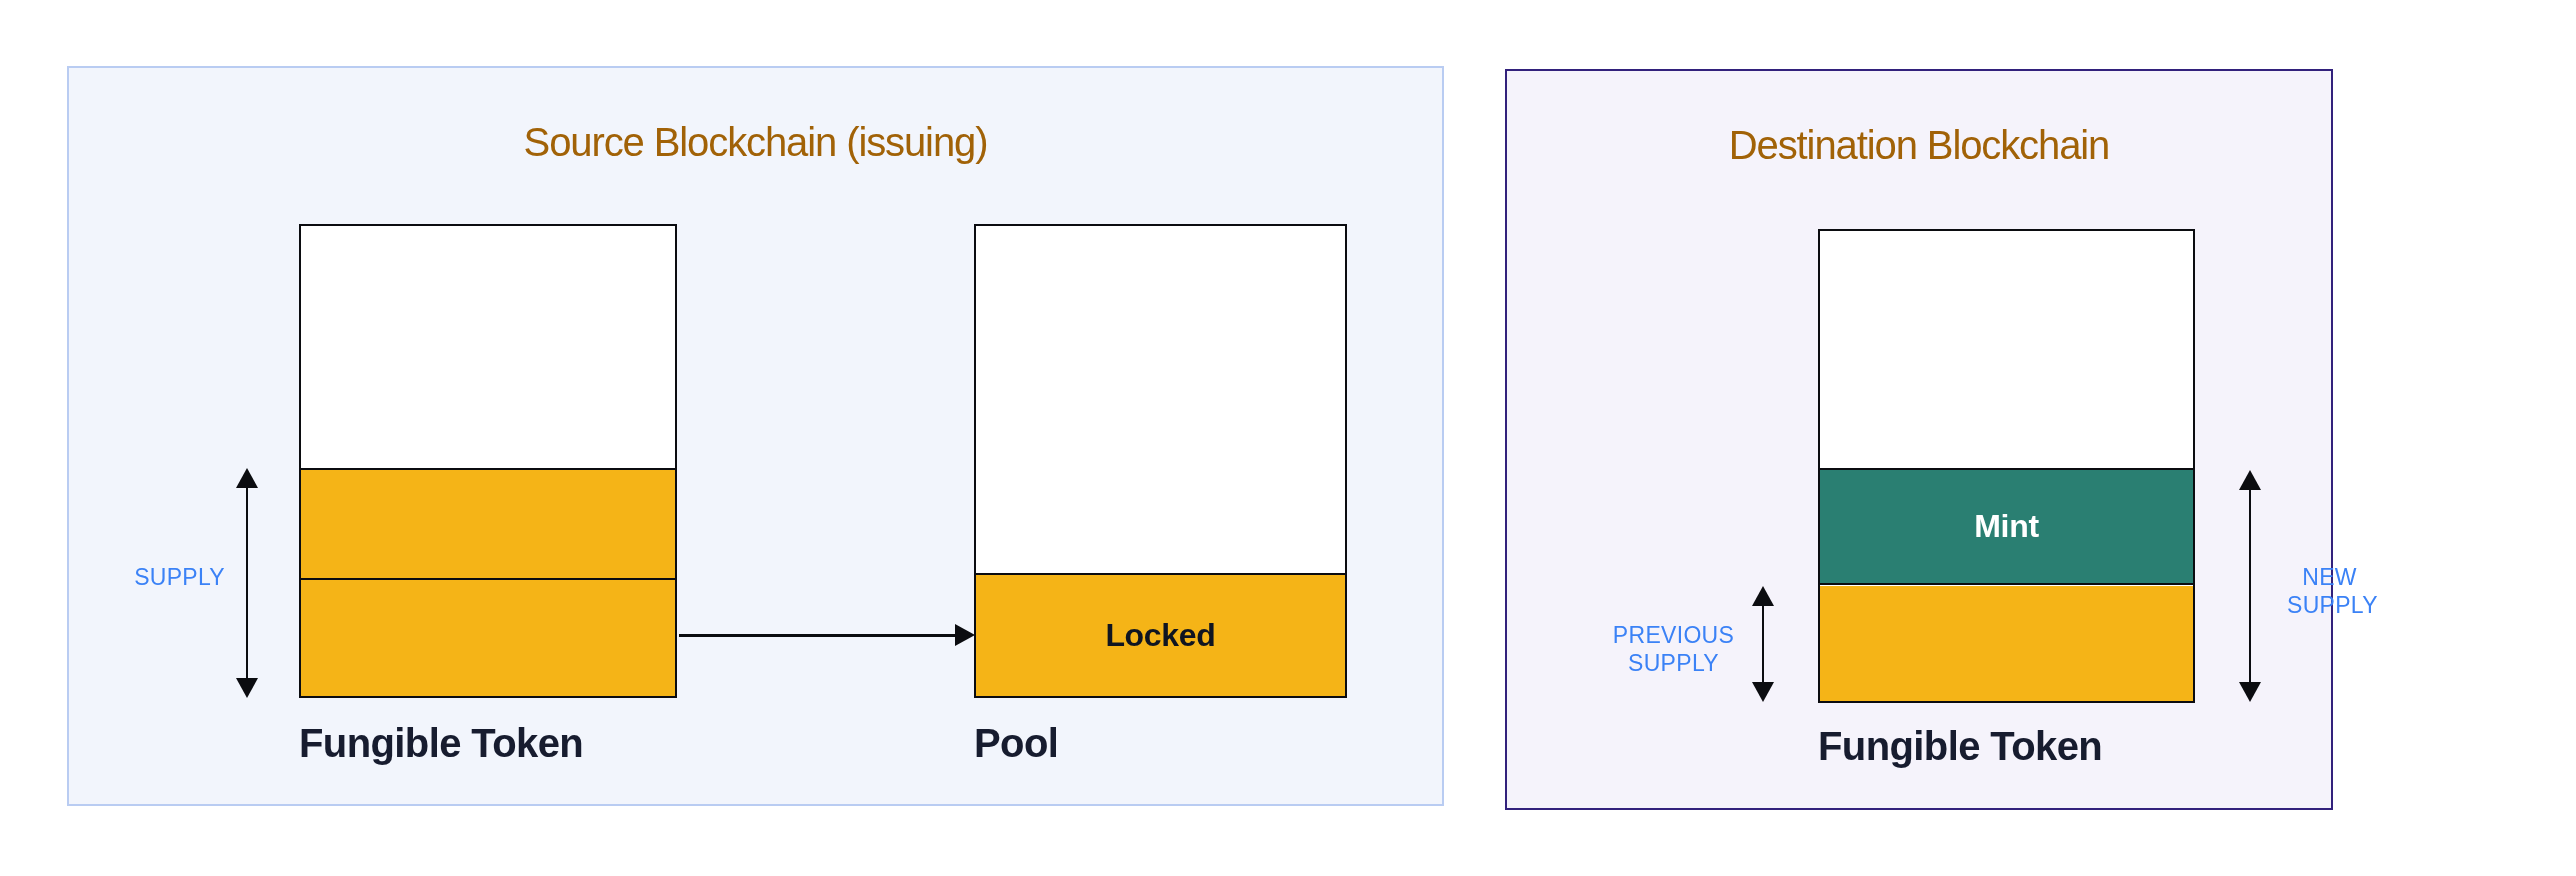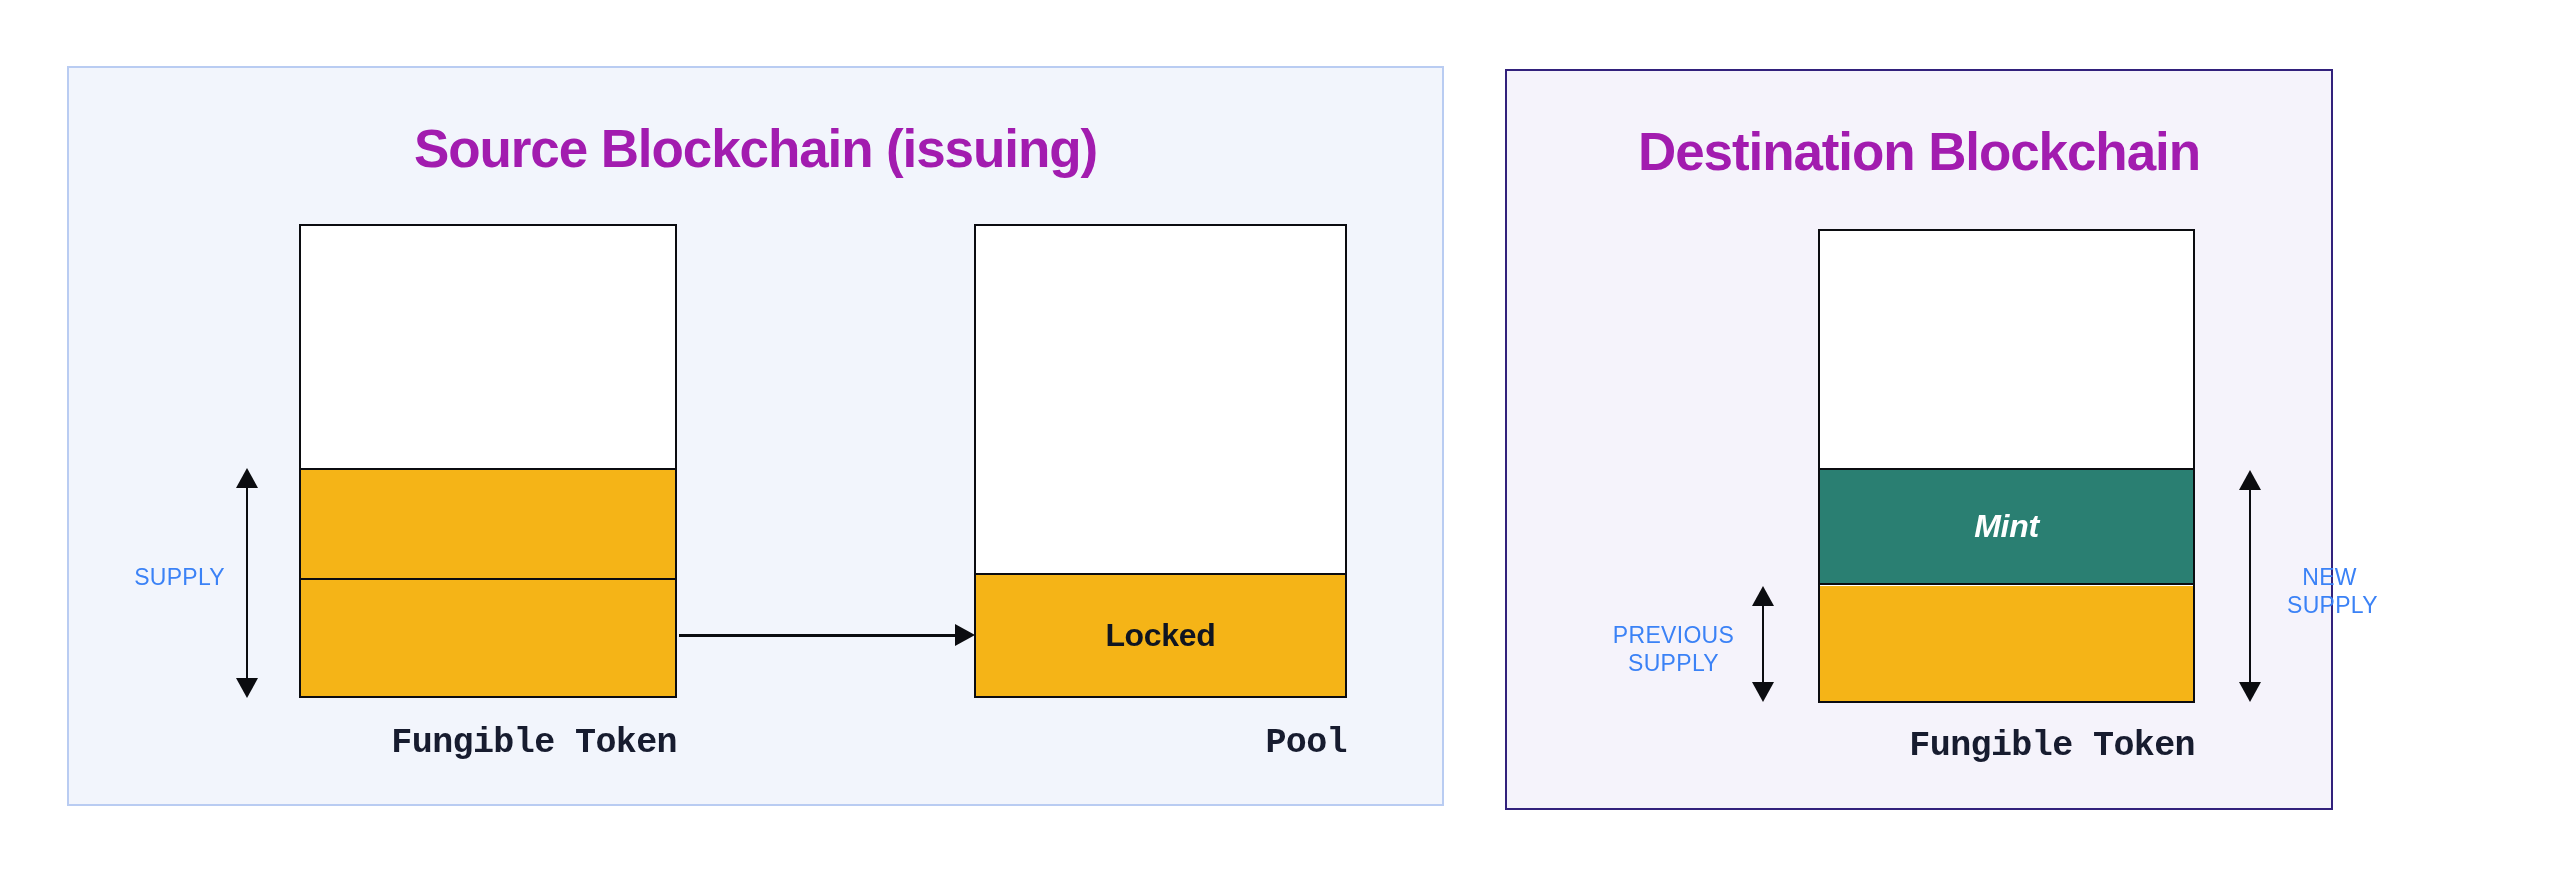--- a/index.html
+++ b/index.html
@@ -19,31 +19,31 @@
   body{font-family:"Liberation Sans","DejaVu Sans",sans-serif;}
   #canvas{position:relative;width:2576px;height:877px;background:var(--page-bg);overflow:hidden;}
 
   .panel{position:absolute;border:2.8px solid;}
   .panel.source{left:67px;top:66px;width:1377px;height:740px;
     background:var(--source-panel-bg);border-color:var(--source-panel-border);}
   .panel.dest{left:1505px;top:69px;width:828px;height:741px;
     background:var(--dest-panel-bg);border-color:var(--dest-panel-border);}
 
   .panel-title{position:absolute;left:0;right:0;top:53px;text-align:center;
-    font-size:53px;font-weight:700;letter-spacing:-1.1px;color:#a21caf;line-height:1.05;}
+    font-size:40px;font-weight:400;letter-spacing:-1.1px;color:#a16207;line-height:1.05;}
 
   .token-box{position:absolute;background:#ffffff;border:2.2px solid var(--line-black);}
   .box-section{position:absolute;left:0;right:0;}
   .sec-yellow{background:var(--token-yellow);border-top:2.2px solid var(--line-black);}
   .sec-teal{background:var(--mint-teal);border-top:2.2px solid var(--line-black);
     border-bottom:2.2px solid var(--line-black);}
   .divider{position:absolute;left:0;right:0;height:2.2px;background:var(--line-black);}
 
-  .box-label{position:absolute;text-align:right;font-size:35px;font-weight:700;
-    letter-spacing:-0.6px;color:var(--label-dark);line-height:35px;font-family:Liberation Mono, monospace;}
+  .box-label{position:absolute;text-align:left;font-size:40px;font-weight:700;
+    letter-spacing:-0.6px;color:var(--label-dark);line-height:35px;}
   .section-label{display:flex;align-items:center;justify-content:center;height:100%;
     font-size:32px;font-weight:700;letter-spacing:-0.3px;color:#101521;}
   .section-label.on-teal{color:var(--mint-text);}
 
   .range-label{position:absolute;text-align:center;font-size:23px;font-weight:400;
     letter-spacing:0.3px;color:#3b82f6;line-height:28px;}
   .range-label.right-align{text-align:right;}
 
   
   .v-arrow{position:absolute;width:22px;}
@@ -95,21 +95,21 @@
     <div class="box-section sec-yellow" style="top:347px;height:123px;">
       <div class="section-label">Locked</div>
     </div>
   </div>
   <div class="box-label" style="left:974px;width:373px;top:726px;">Pool</div>
 
   <div class="panel dest">
     <div class="panel-title">Destination Blockchain</div>
   </div>
 
-  <div class="token-box" style="left:1818px;top:229px;width:377px;height:474px;font-style:italic;">
+  <div class="token-box" style="left:1818px;top:229px;width:377px;height:474px;">
     <div class="box-section" style="top:0;height:237px;"></div>
     <div class="box-section sec-teal" style="top:237px;height:117px;">
       <div class="section-label on-teal">Mint</div>
     </div>
     <div class="box-section sec-yellow" style="top:355px;height:115px;border-top:none;"></div>
   </div>
   <div class="box-label" style="left:1818px;width:377px;top:729px;">Fungible Token</div>
 
   <div class="v-arrow" style="left:1752px;top:586px;height:116px;">
     <div class="tri-up"></div>

